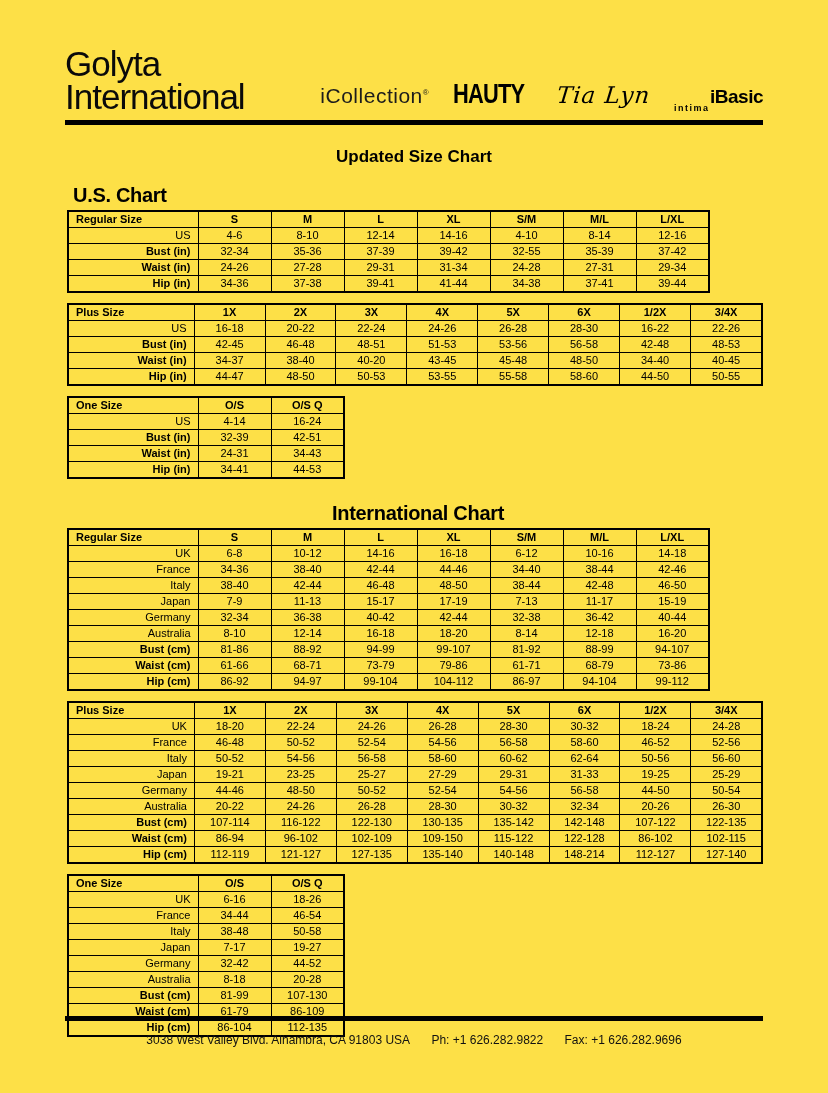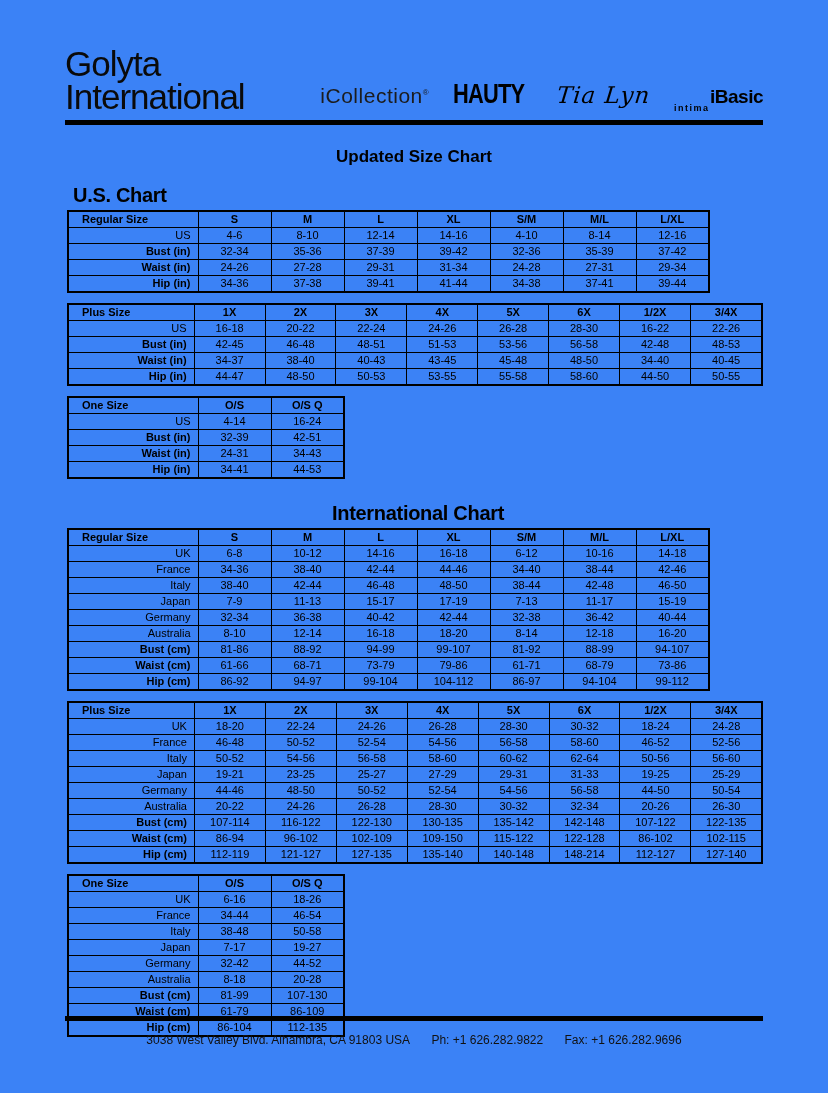--- a/index.html
+++ b/index.html
@@ -1,21 +1,21 @@
 <!DOCTYPE html>
 <html><head>
 <meta charset="utf-8">
 <style>
   * { box-sizing: border-box; }
   html, body { margin: 0; padding: 0; background: #ffffff; }
   .page {
     position: relative;
     width: 828px;
     height: 1093px;
-    background: #3b82f6;
+    background: #fde047;
     color: #000000;
     font-family: "Liberation Sans", sans-serif;
     padding: 48px 65px 0 65px;
     overflow: hidden;
   }
 
   
   .header-row {
     display: flex;
     justify-content: space-between;
@@ -78,21 +78,21 @@
     border: 1px solid #000000;
     font-size: 11px;
     line-height: 12px;
     padding: 1.5px 4px;
     height: 15px;
     overflow: hidden;
   }
   table.size-table col.c-label { width: 130px; }
   table.size-table col.c-data  { width: 73px; }
   table.size-table thead th { font-weight: 700; text-align: center; }
-  table.size-table thead th:first-child { text-align: left; padding-left: 13px; }
+  table.size-table thead th:first-child { text-align: left; padding-left: 7px; }
   table.size-table tbody th { font-weight: 400; text-align: right; padding-right: 7px; }
   table.size-table tbody th.bold { font-weight: 700; }
   table.size-table td { text-align: center; }
 
   
   .footer { position: absolute; left: 65px; right: 65px; bottom: 0; height: 77px; }
   .footer .rule { margin-top: 0; height: 5px; }
   .footer-text {
     text-align: center;
     font-size: 12px;
@@ -161,21 +161,21 @@
             <td>4-10</td>
             <td>8-14</td>
             <td>12-16</td>
           </tr>
           <tr>
             <th scope="row" class="bold">Bust (in)</th>
             <td>32-34</td>
             <td>35-36</td>
             <td>37-39</td>
             <td>39-42</td>
-            <td>32-36</td>
+            <td>32-55</td>
             <td>35-39</td>
             <td>37-42</td>
           </tr>
           <tr>
             <th scope="row" class="bold">Waist (in)</th>
             <td>24-26</td>
             <td>27-28</td>
             <td>29-31</td>
             <td>31-34</td>
             <td>24-28</td>
@@ -239,21 +239,21 @@
             <td>51-53</td>
             <td>53-56</td>
             <td>56-58</td>
             <td>42-48</td>
             <td>48-53</td>
           </tr>
           <tr>
             <th scope="row" class="bold">Waist (in)</th>
             <td>34-37</td>
             <td>38-40</td>
-            <td>40-43</td>
+            <td>40-20</td>
             <td>43-45</td>
             <td>45-48</td>
             <td>48-50</td>
             <td>34-40</td>
             <td>40-45</td>
           </tr>
           <tr>
             <th scope="row" class="bold">Hip (in)</th>
             <td>44-47</td>
             <td>48-50</td>

